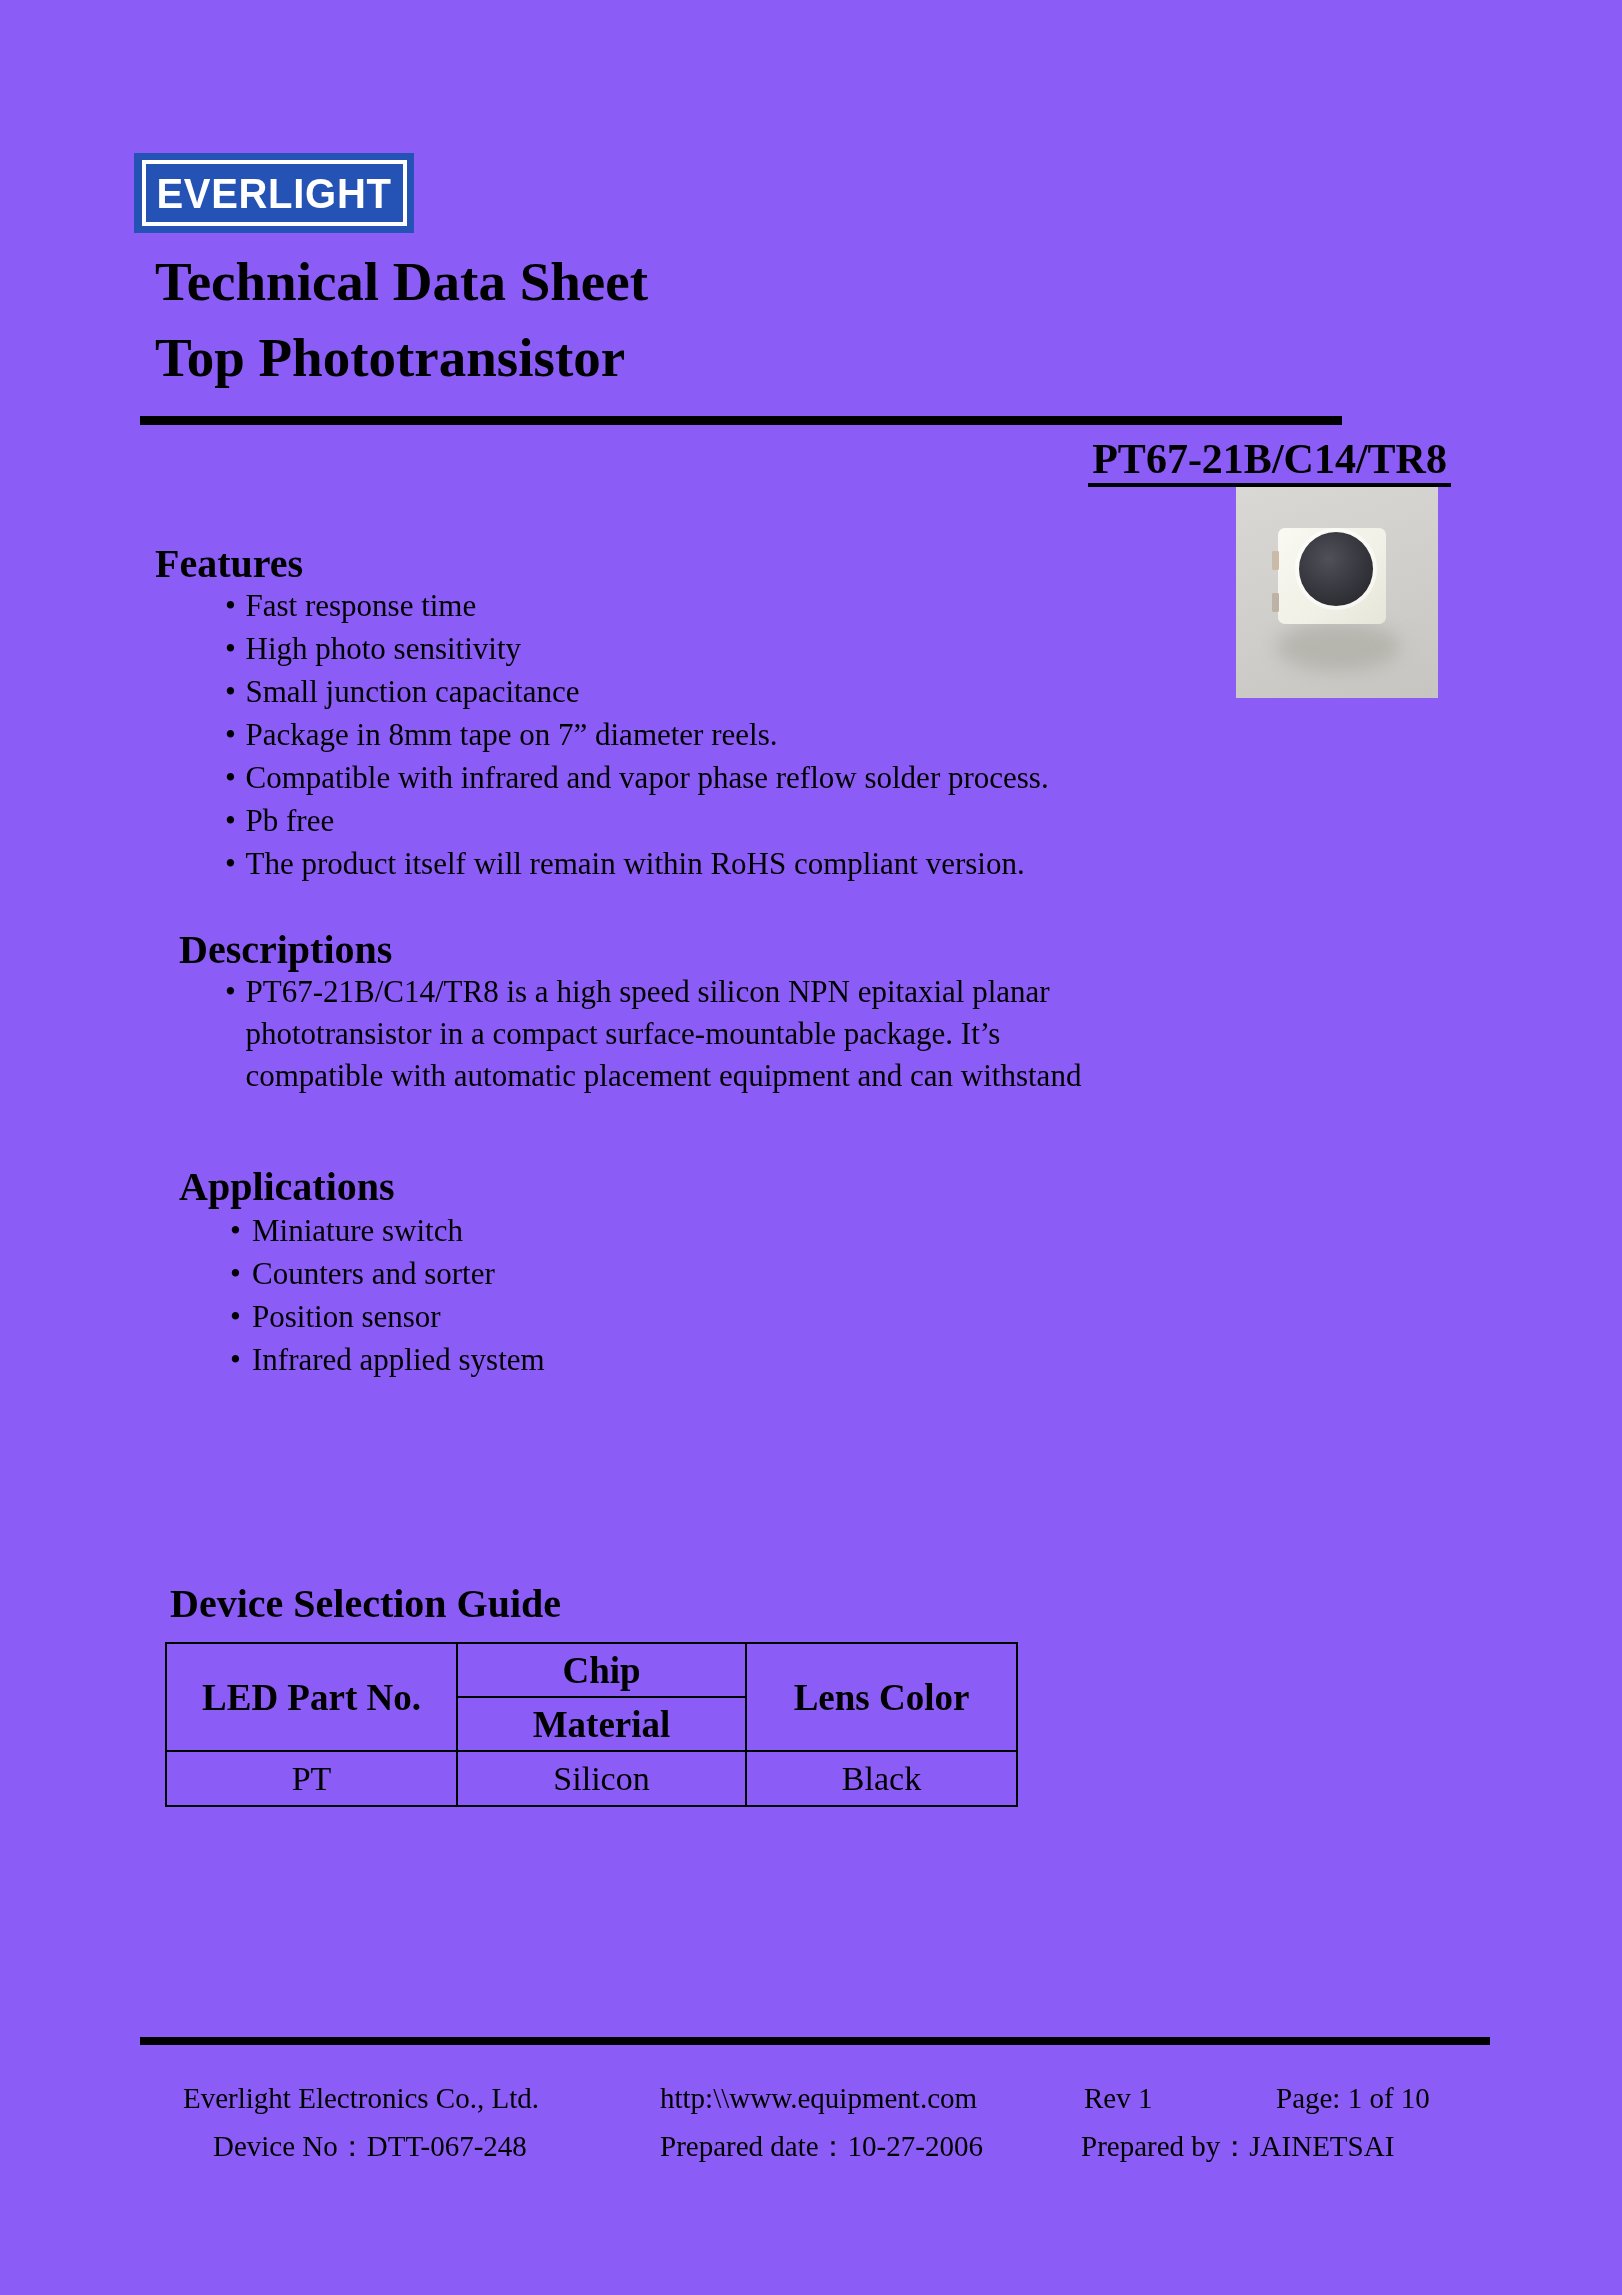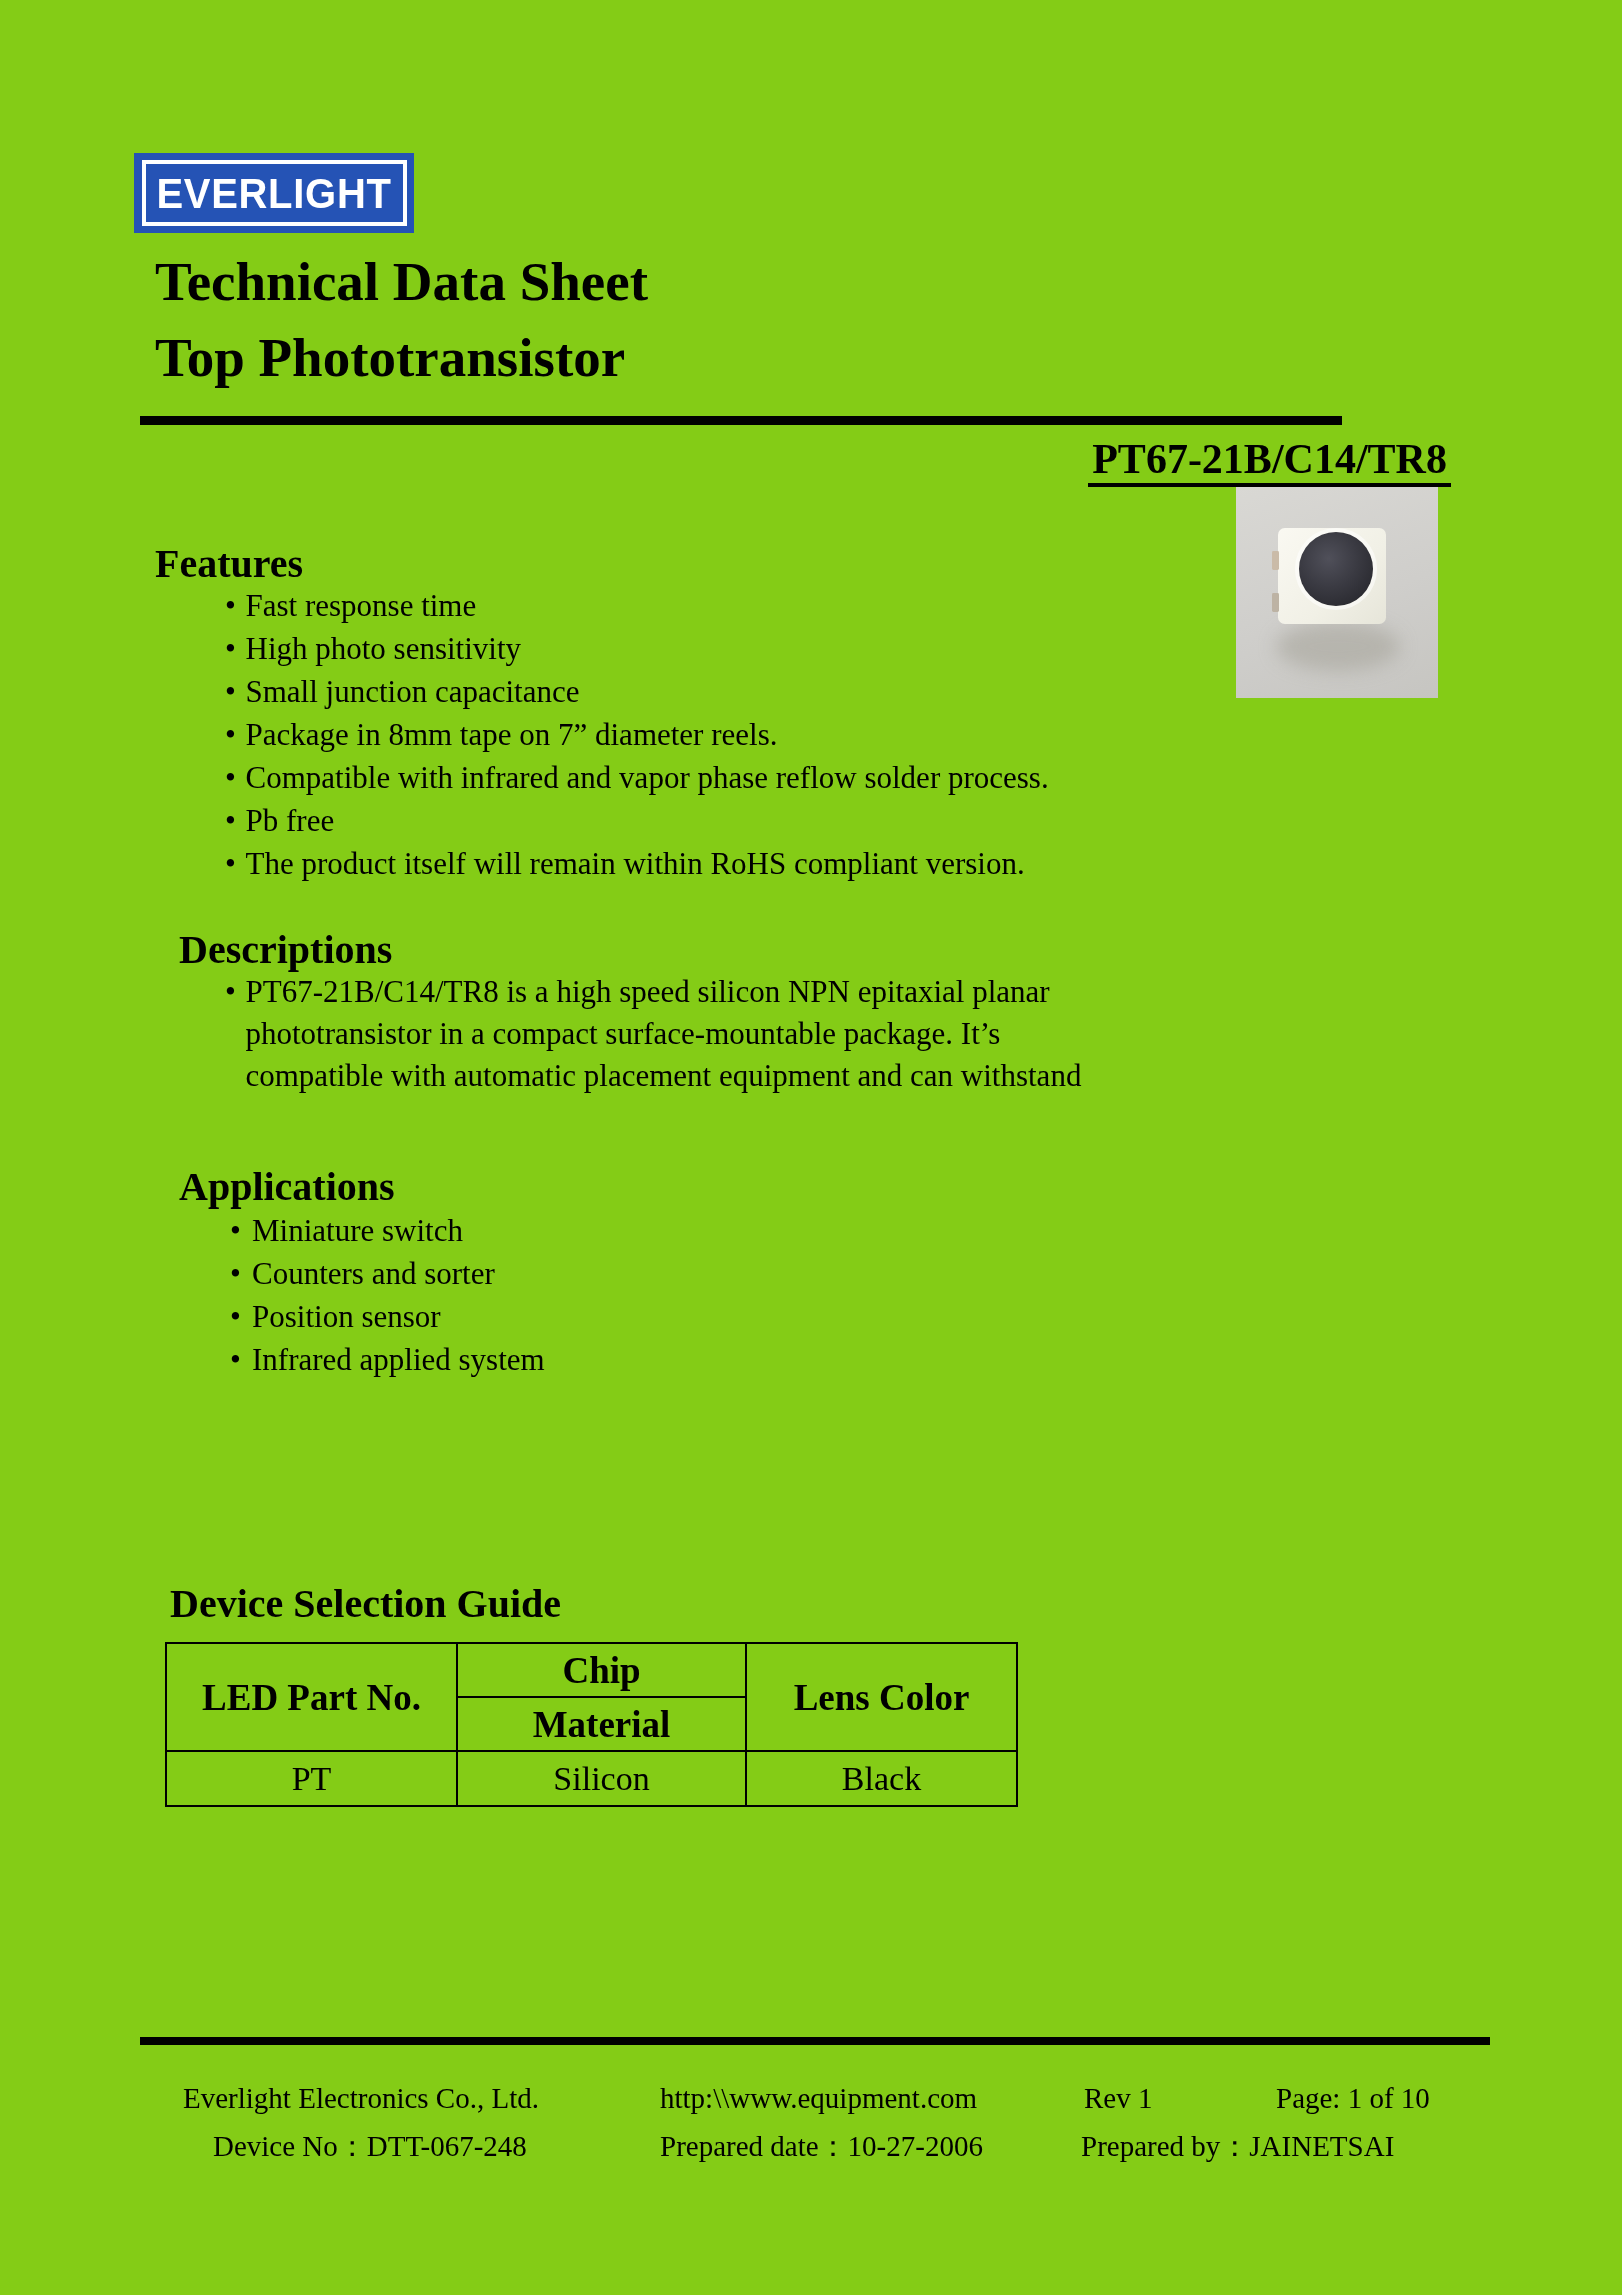--- a/index.html
+++ b/index.html
@@ -1,19 +1,19 @@
 <!DOCTYPE html>
 <html style="font-size:11px"><head>
 <meta charset="utf-8">
 <style>
   html,body { margin:0; padding:0; background:#ffffff; }
   .page {
     position:relative;
     width:1623px; height:2295px;
-    background:#84cc16;
+    background:#8b5cf6;
     font-family:"Liberation Serif","DejaVu Serif",serif;
     color:#000;
     overflow:hidden;
   }
 
   
   .logo {
     position:absolute; left:134px; top:153px;
     width:280px; height:80px;
     background:#2553b5;

